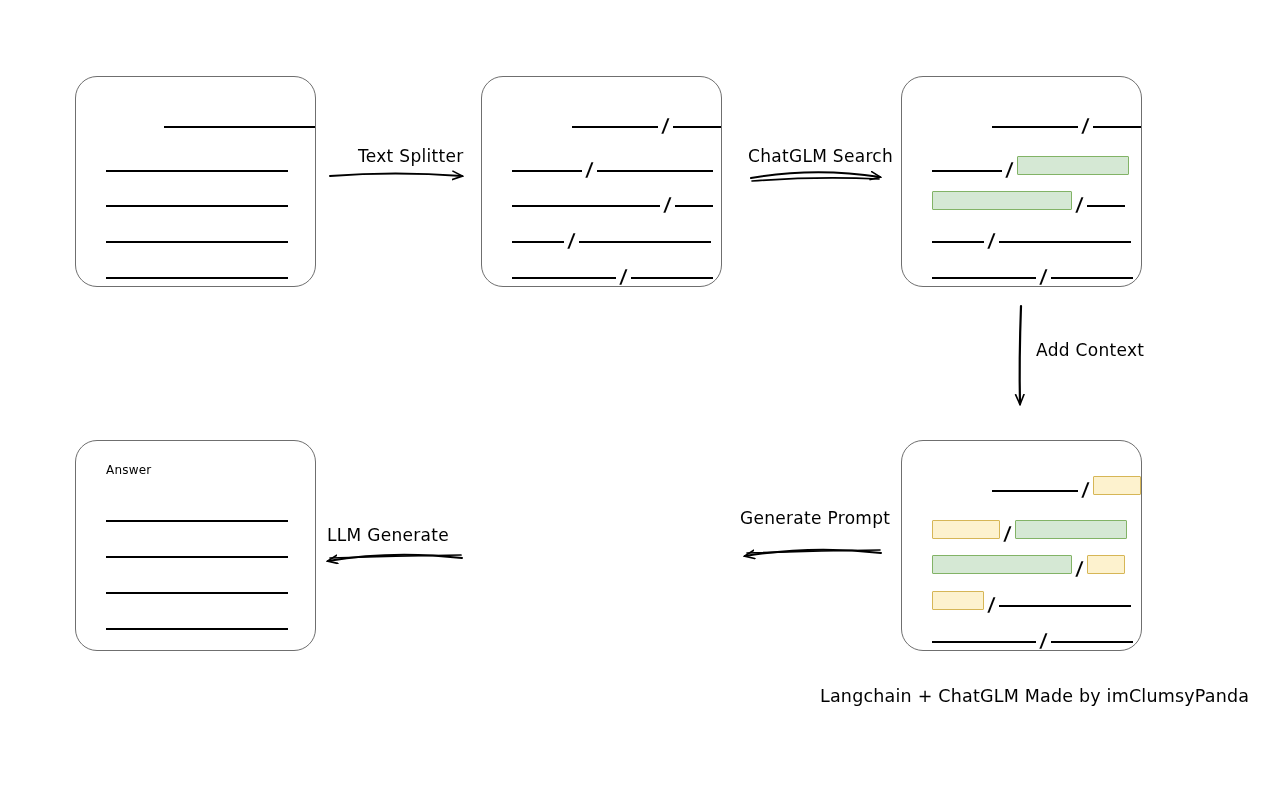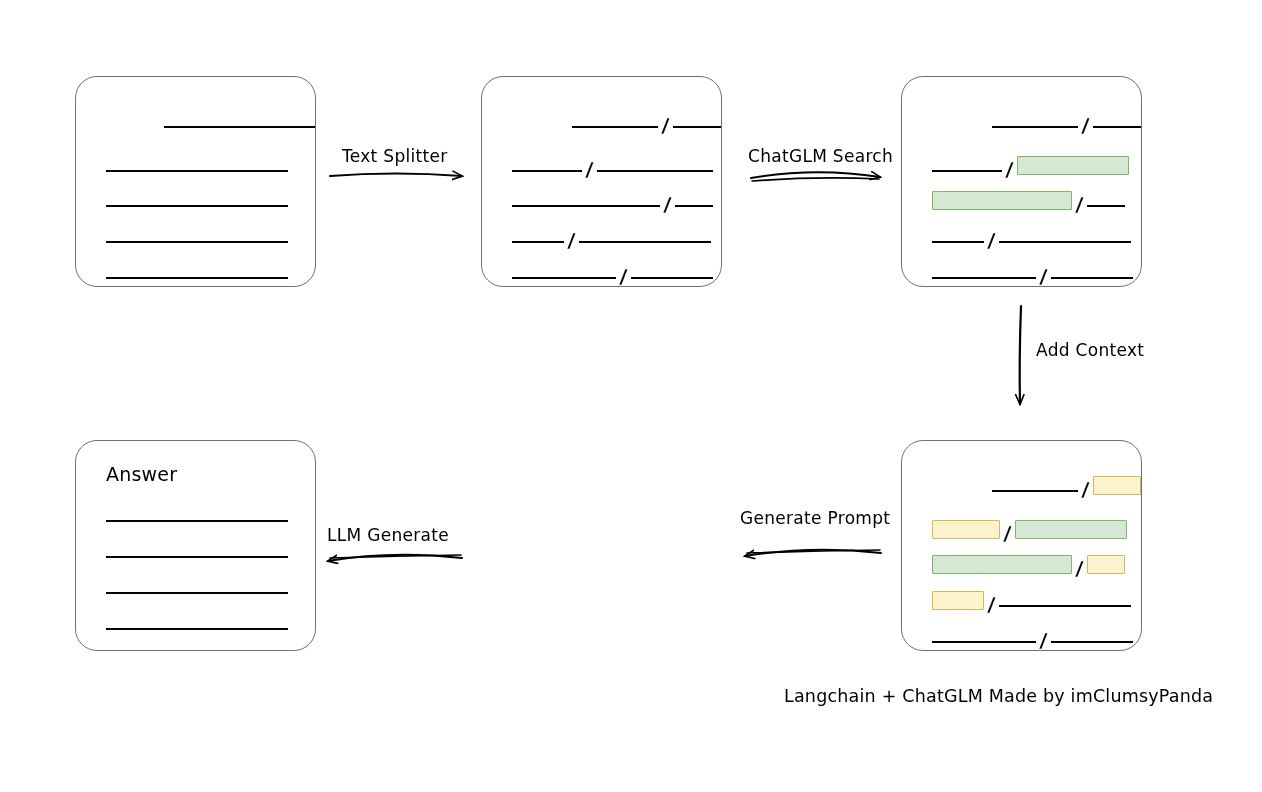--- a/index.html
+++ b/index.html
@@ -84,21 +84,21 @@
     border-radius: 1px;
   }
   .bar.green  { background: #d5e8d4; border: 1.5px solid #82b366; }
   .bar.yellow { background: #fdf2ce; border: 1.5px solid #d6b656; }
   .bar.red    { background: #f8cecc; border: 1.5px solid #b85450; }
 
   
   .card-heading {
     position: absolute;
     font-family: "DejaVu Sans", sans-serif;
-    font-size: 19px;
+    font-size: 12px;
     letter-spacing: 0.2px;
     color: #000000;
     white-space: nowrap;
   }
 
   
   .edge-label {
     position: absolute;
     font-family: "DejaVu Sans", sans-serif;
     font-size: 17px;
@@ -108,20 +108,21 @@
   }
 
   
   .caption {
     position: absolute;
     font-family: "DejaVu Sans", sans-serif;
     font-size: 17.5px;
     letter-spacing: 0.2px;
     color: #000000;
     white-space: nowrap;
+    margin-left: 36px;
   }
 
   svg.arrows {
     position: absolute;
     left: 0; top: 0;
     width: 1262px;
     height: 792px;
     pointer-events: none;
   }
 </style>
@@ -289,21 +290,21 @@
           <span class="seg" style="width: 132px;"></span>
         </div>
         <div class="row" style="top: 202px; padding-left: 30px;">
           <span class="seg" style="width: 104px;"></span>
           <span class="slash" style="margin: 0px 4px;">/</span>
           <span class="seg" style="width: 82px;"></span>
         </div>
       </div>
   </div>
 
-  <div class="edge-label" style="left:342px; top:146px;">Text Splitter</div>
+  <div class="edge-label" style="left:358px; top:146px;">Text Splitter</div>
 
   <div class="edge-label" style="left:748px; top:146px;">ChatGLM Search</div>
 
   <div class="edge-label" style="left:1036px; top:340px;">Add Context</div>
 
   <div class="edge-label" style="left:740px; top:508px;">Generate Prompt</div>
 
   <div class="edge-label" style="left:327px; top:525px;">LLM Generate</div>
 
   <div class="caption" style="left:784px; top:686px;">Langchain + ChatGLM Made by imClumsyPanda</div>

